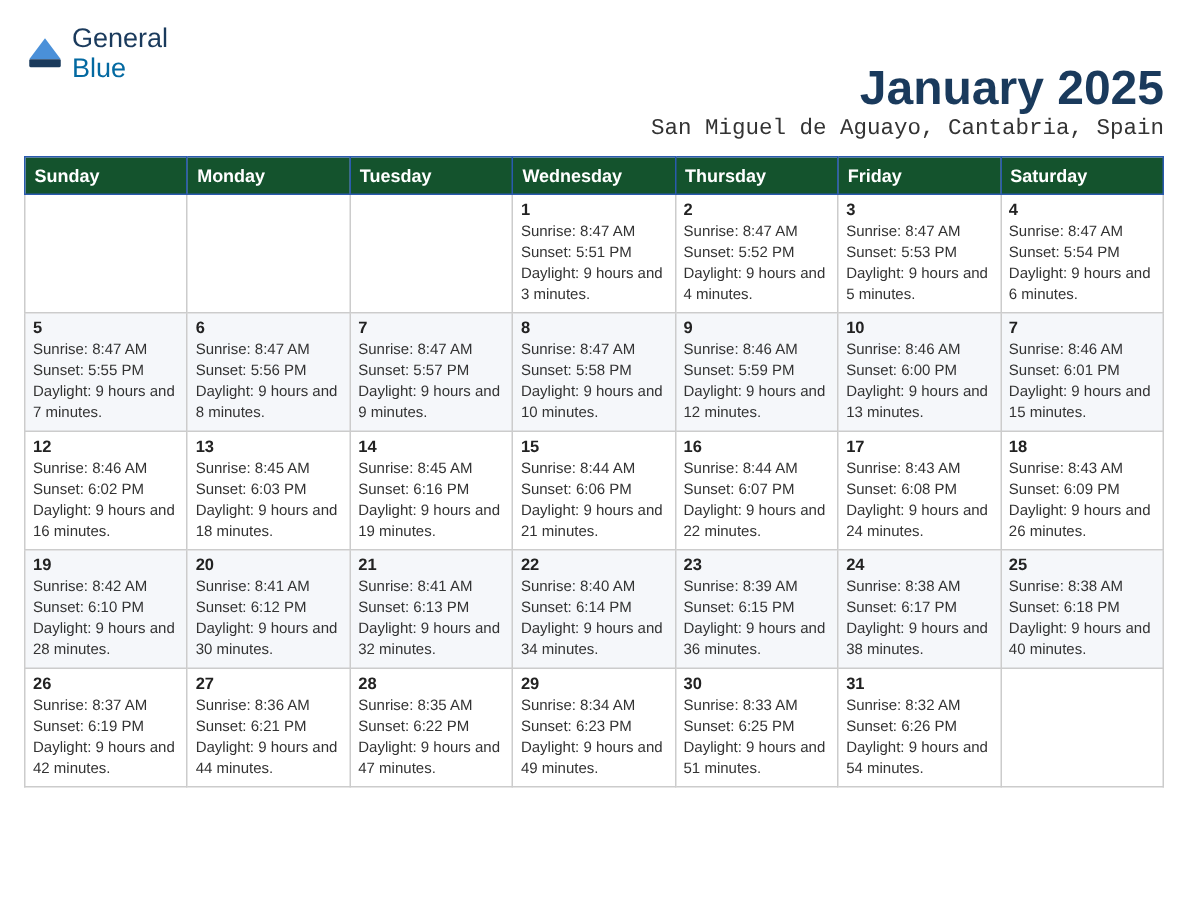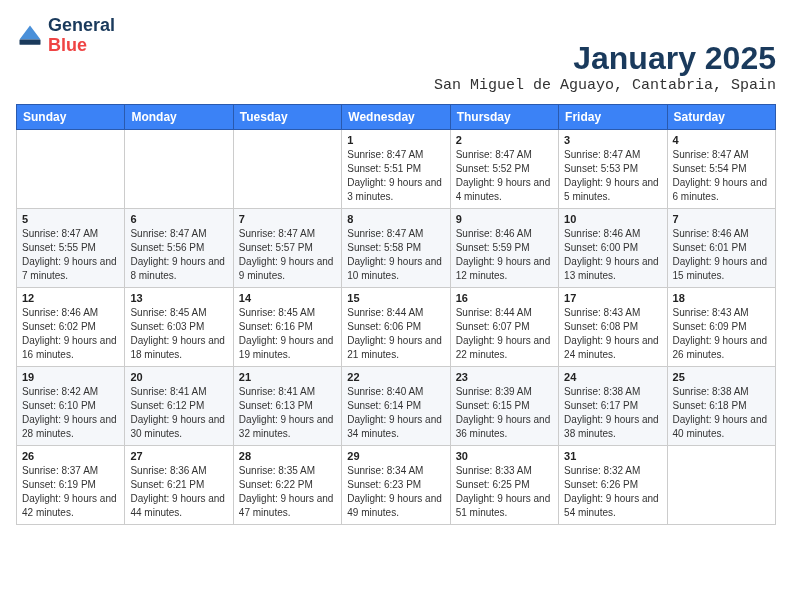--- a/index.html
+++ b/index.html
@@ -16,26 +16,26 @@
       align-items: flex-start;
       margin-bottom: 10px;
     }
     .logo {
       display: flex;
       align-items: center;
       gap: 4px;
     }
     .logo-text {
       font-size: 18px;
-      font-weight: bold;
+      font-weight: normal;
       color: #1a3a5c;
       line-height: 1.1;
     }
     .logo-text span {
-      color: #ef4444;
+      color: #0369a1;
     }
     .logo-icon {
       width: 28px;
       height: 28px;
     }
     .title-block {
       text-align: right;
     }
     .month-title {
       font-size: 32px;
@@ -47,21 +47,21 @@
       font-size: 15px;
       color: #333;
       font-family: Liberation Mono, monospace;
     }
     .calendar {
       width: 100%;
       border-collapse: collapse;
       border: 1px solid #ccc;
     }
     .calendar th {
-      background: #3b82f6;
+      background: #14532d;
       color: #fff;
       font-size: 12px;
       font-weight: bold;
       text-align: left;
       padding: 5px 6px;
       border: 1px solid #2a5aae;
     }
     .calendar td {
       vertical-align: top;
       border: 1px solid #ccc;

